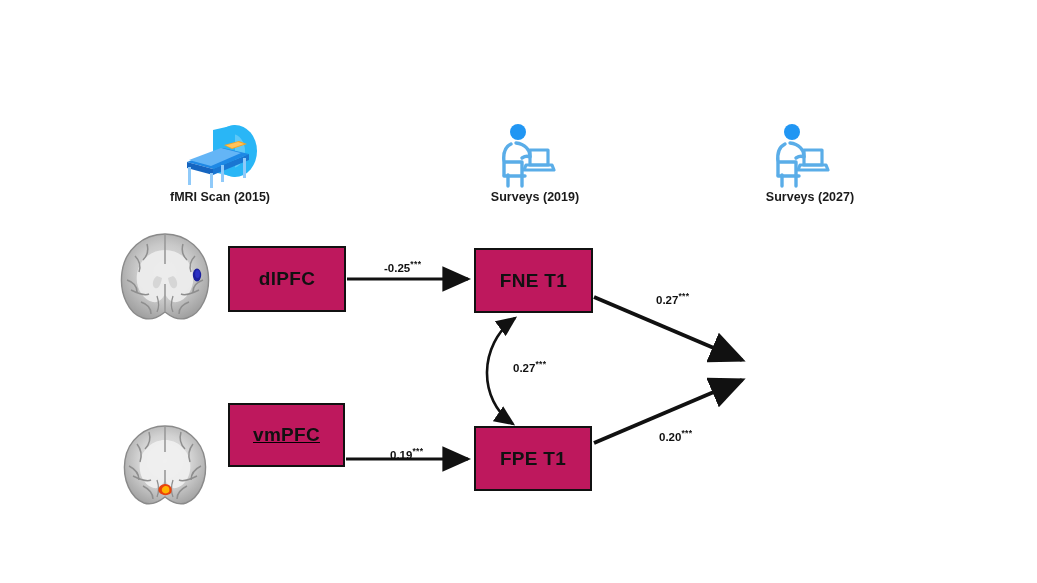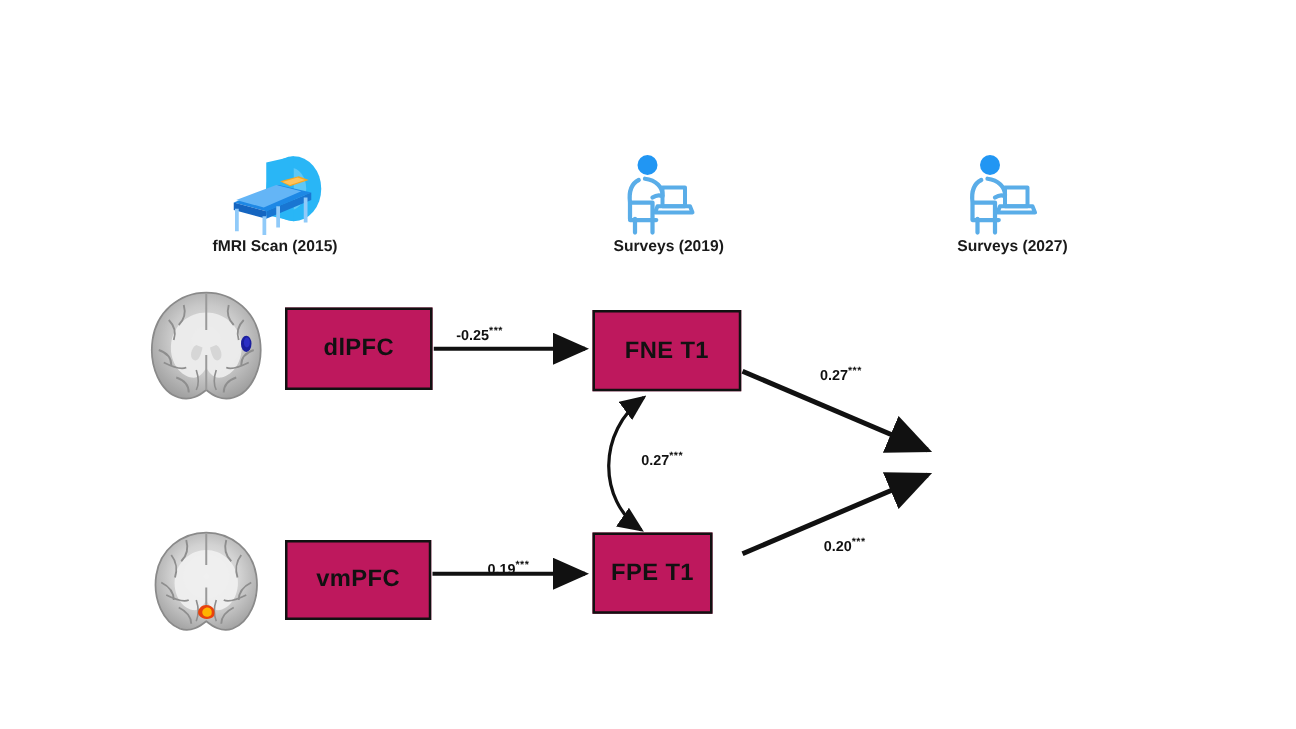--- a/index.html
+++ b/index.html
@@ -242,34 +242,34 @@
 
     <line x1="594" y1="443" x2="742" y2="380" stroke="#111111" stroke-width="4" marker-end="url(#ah)"></line>
 
     <path d="M 515 318 C 478 345, 478 400, 513 424" stroke="#111111" stroke-width="2.6" fill="none" marker-end="url(#ah-thin)" marker-start="url(#ah-thin-start)"></path>
   </svg>
 
   <div class="node-box" style="left:228px; top:246px; width:118px; height:66px;">
     <span class="node-label">dlPFC</span>
   </div>
 
-  <div class="node-box" style="left:228px; top:432px; width:117px; height:64px;">
+  <div class="node-box" style="left:228px; top:403px; width:117px; height:64px;text-decoration:underline;">
     <span class="node-label">vmPFC</span>
   </div>
 
   <div class="node-box" style="left:474px; top:248px; width:119px; height:65px;">
     <span class="node-label">FNE T1</span>
   </div>
 
-  <div class="node-box" style="left:474px; top:426px; width:96px; height:65px;">
+  <div class="node-box" style="left:474px; top:426px; width:118px; height:65px;">
     <span class="node-label">FPE T1</span>
   </div>
 
 
-  <div class="path-label" style="left:365px; top:259px;">
+  <div class="path-label" style="left:384px; top:259px;">
     <span>-0.25</span><sup>***</sup>
   </div>
 
   <div class="path-label" style="left:390px; top:446px;">
     <span>0.19</span><sup>***</sup>
   </div>
 
   <div class="path-label" style="left:656px; top:291px;">
     <span>0.27</span><sup>***</sup>
   </div>

